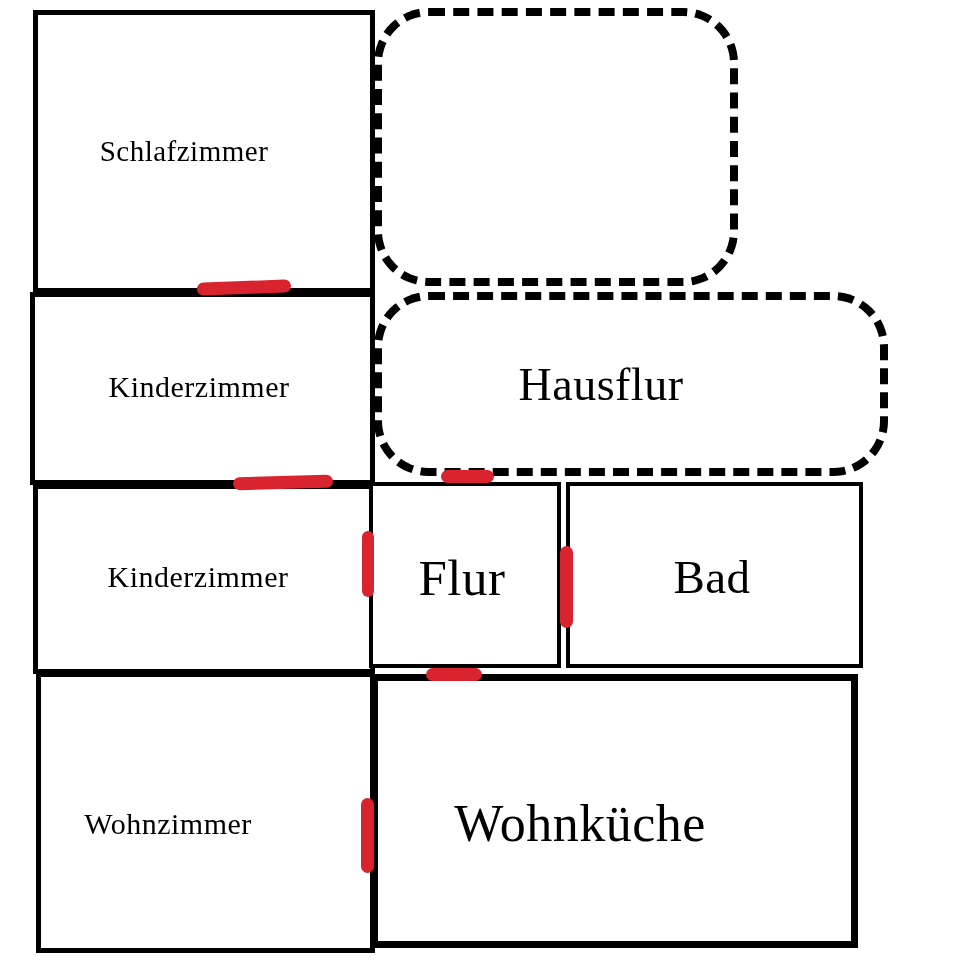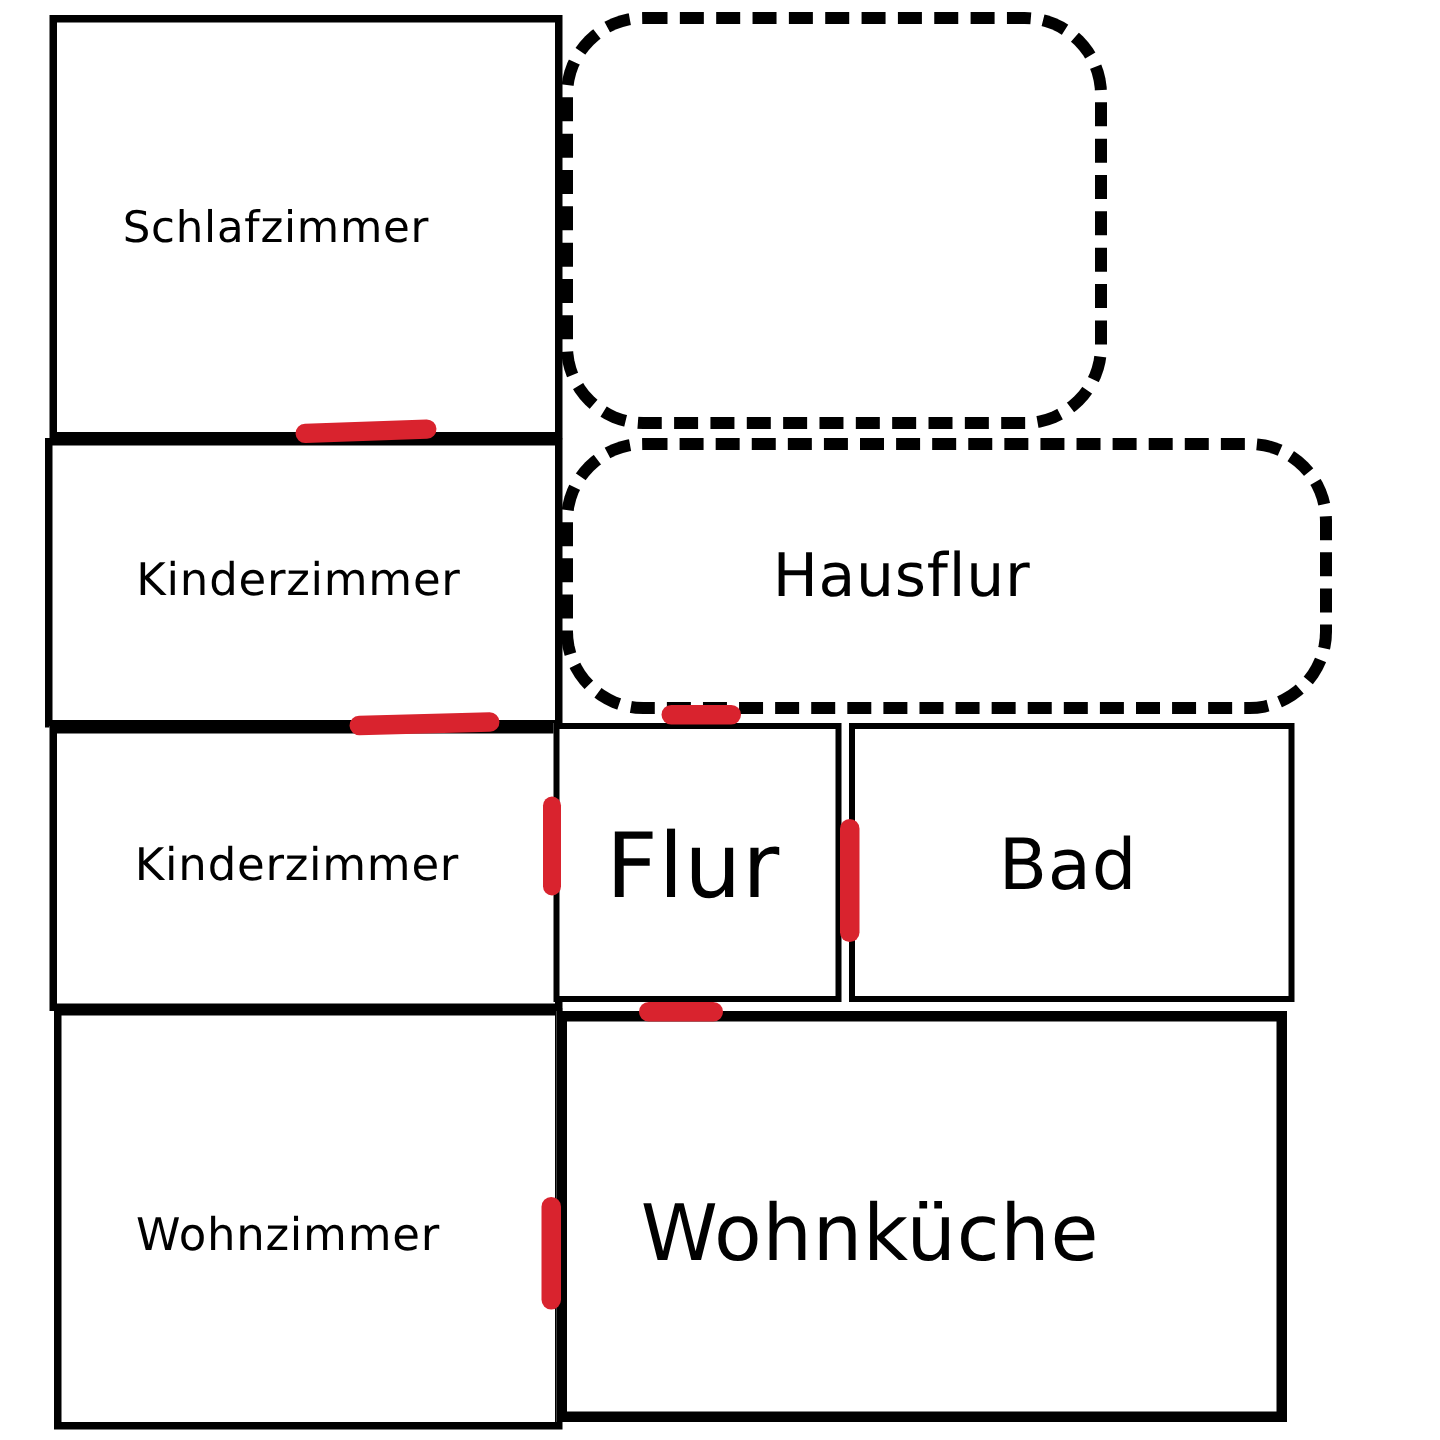--- a/index.html
+++ b/index.html
@@ -7,20 +7,21 @@
     padding: 0;
     background: #ffffff;
     font-family: "DejaVu Sans", sans-serif;
   }
   #canvas {
     position: relative;
     width: 960px;
     height: 960px;
     background: #ffffff;
     overflow: hidden;
+    font-family: Liberation Serif, serif;
   }
   .room {
     position: absolute;
     background: #ffffff;
     border: 5px solid #000000;
     box-sizing: content-box;
   }
   .room.dashed {
     border: 8px dashed #000000;
     background: transparent;
@@ -46,25 +47,25 @@
   #room-kinderzimmer-2 { left: 33px;  top: 484px; width: 332px; height: 180px; border-width: 5px; }
   #room-flur           { left: 369px; top: 482px; width: 184px; height: 178px; border-width: 4px; }
   #room-bad            { left: 566px; top: 482px; width: 289px; height: 178px; border-width: 4px; }
   #room-wohnzimmer     { left: 36px;  top: 672px; width: 329px; height: 271px; border-width: 5px; }
   #room-wohnkueche     { left: 371px; top: 674px; width: 473px; height: 260px; border-width: 7px; }
 
   
   #label-schlafzimmer   { left: 184px; top: 151px; font-size: 29px; }
   #label-trockenraum    { left: 561px; top: 147px; font-size: 37px; }
   #label-kinderzimmer-1 { left: 199px; top: 387px; font-size: 30px; }
-  #label-hausflur       { left: 601px; top: 384px; font-size: 40px; }
+  #label-hausflur       { left: 601px; top: 384px; font-size: 46px; }
   #label-kinderzimmer-2 { left: 198px; top: 577px; font-size: 30px; }
-  #label-flur           { left: 462px; top: 578px; font-size: 60px; }
+  #label-flur           { left: 462px; top: 578px; font-size: 51px; }
   #label-bad            { left: 712px; top: 577px; font-size: 47px; text-align: center; }
-  #label-wohnzimmer     { left: 192px; top: 824px; font-size: 30px; }
+  #label-wohnzimmer     { left: 168px; top: 824px; font-size: 30px; }
   #label-wohnkueche     { left: 580px; top: 823px; font-size: 52px; }
 
   
   #door-schlafzimmer-kinderzimmer  { left: 197px; top: 281px; width: 94px;  height: 13px; transform: rotate(-2deg); }
   #door-kinderzimmer-kinderzimmer  { left: 233px; top: 476px; width: 100px; height: 13px; transform: rotate(-1.5deg); }
   #door-hausflur-flur              { left: 441px; top: 470px; width: 53px;  height: 13px; }
   #door-kinderzimmer-flur          { left: 362px; top: 531px; width: 12px;  height: 66px; }
   #door-flur-bad                   { left: 560px; top: 546px; width: 13px;  height: 82px; }
   #door-flur-wohnkueche            { left: 426px; top: 668px; width: 56px;  height: 13px; }
   #door-wohnzimmer-wohnkueche      { left: 361px; top: 798px; width: 13px;  height: 75px; }

